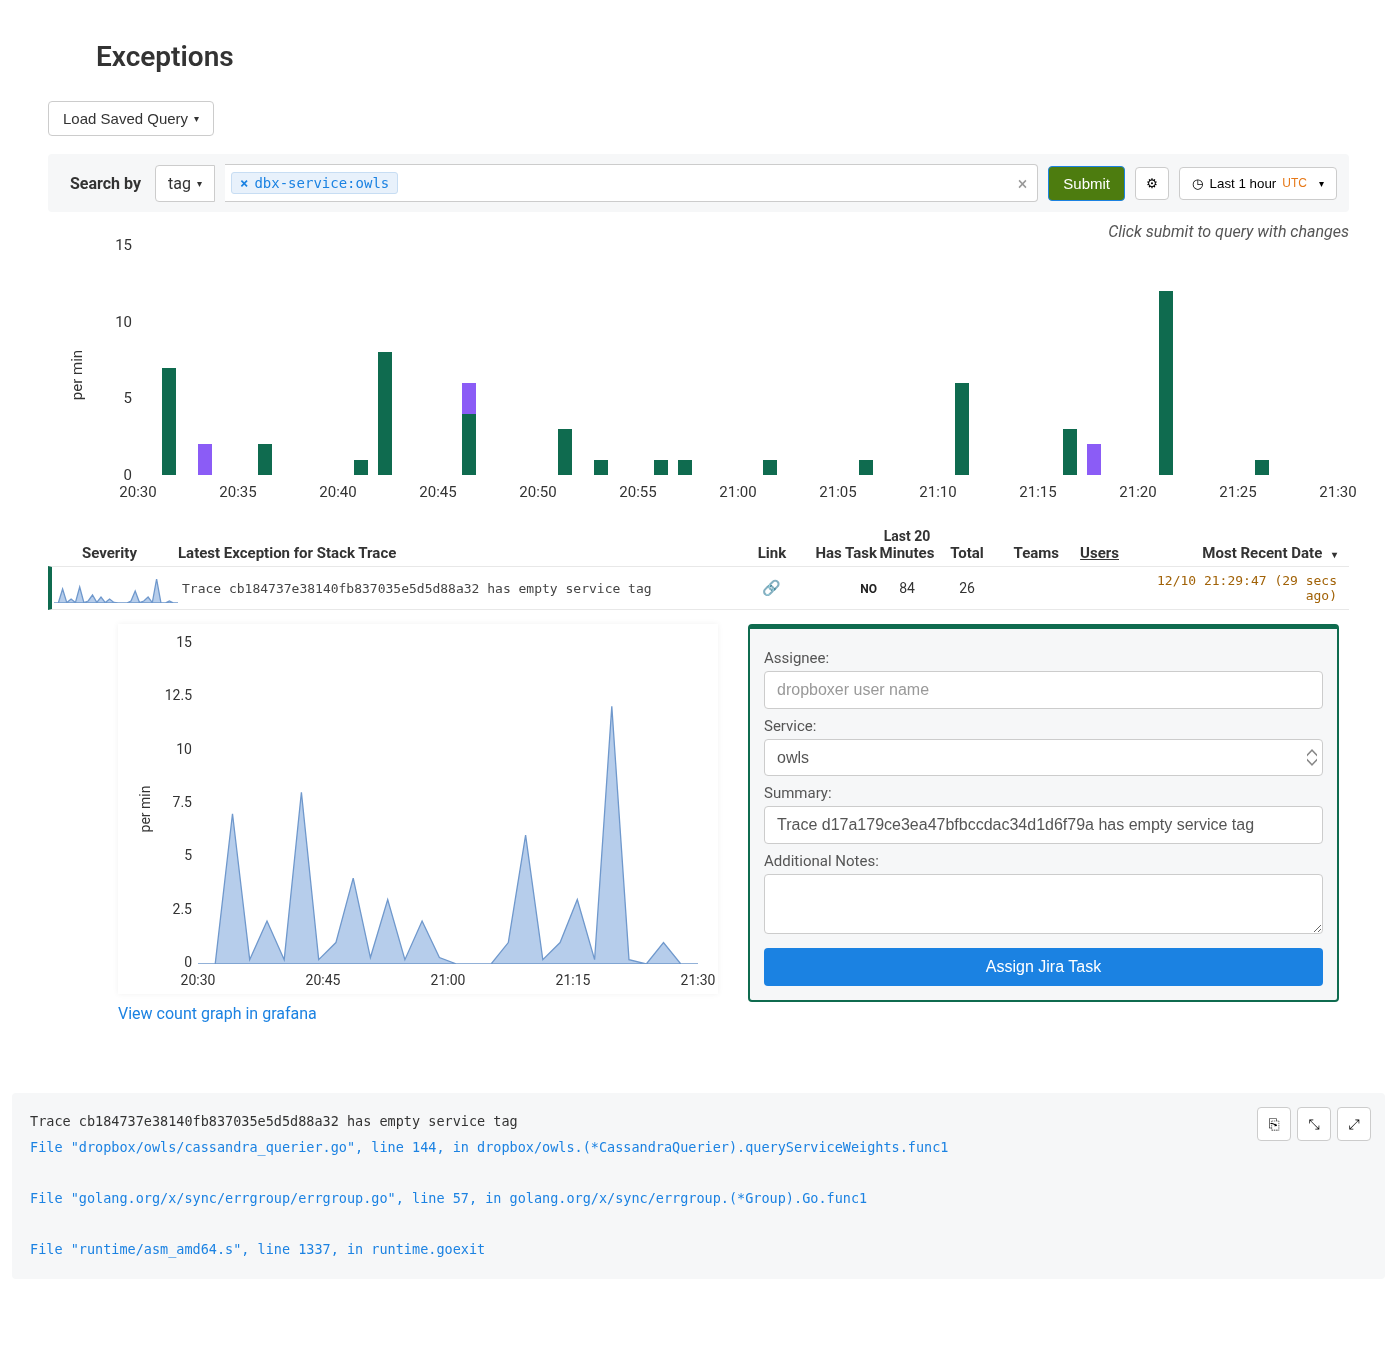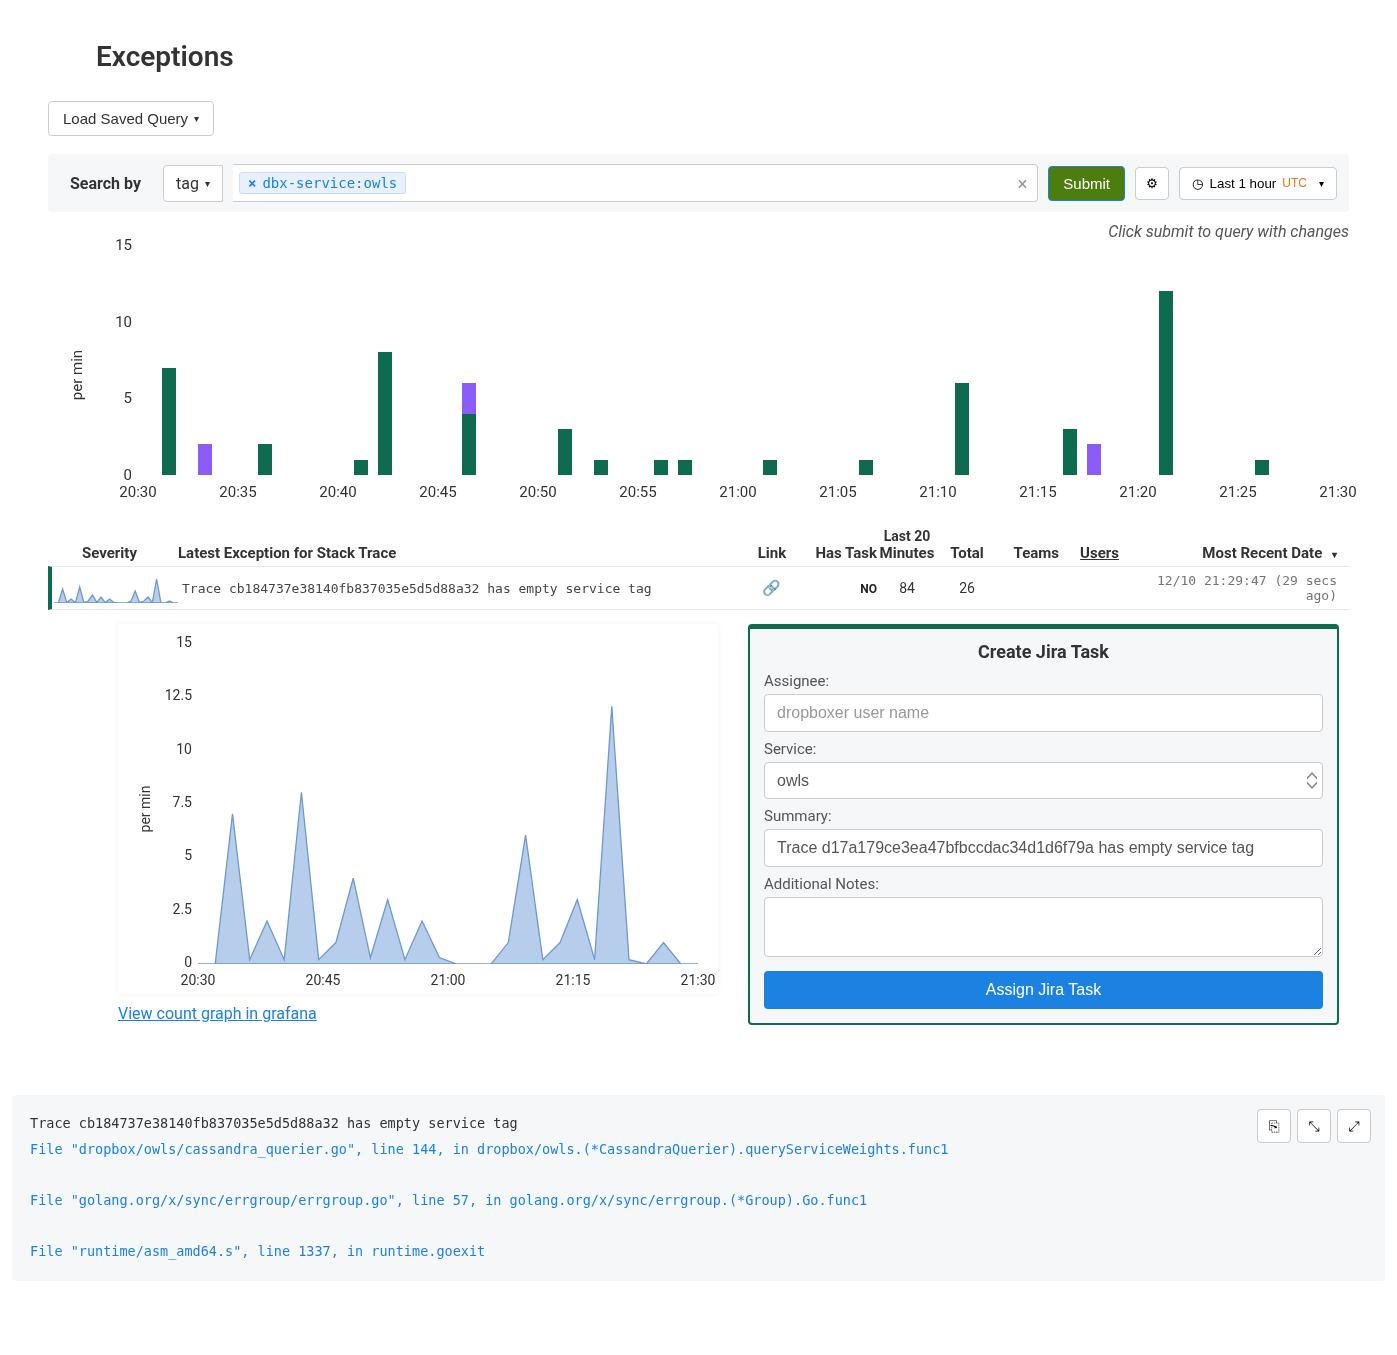--- a/index.html
+++ b/index.html
@@ -3,21 +3,21 @@
 <meta charset="utf-8">
 <style>
 * { box-sizing: border-box; margin: 0; padding: 0; }
 body { font-family: -apple-system, BlinkMacSystemFont, "Segoe UI", Roboto, "Helvetica Neue", Arial, sans-serif; font-size: 16px; color: #333; background: #fff; width: 1397px; }
 .container { padding: 40px 48px; }
 h2 { font-size: 28px; font-weight: 600; margin-bottom: 28px; color: #333; margin-left: 48px; }
 .btn { display: inline-flex; align-items: center; padding: 8px 14px; border: 1px solid #ccc; border-radius: 4px; background: #fff; cursor: pointer; font-size: 15px; color: #333; }
 .btn-primary { background: #4d7c0f; color: #fff; border-color: #1b82e2; }
 .caret { margin-left: 6px; font-size: 10px; }
 .search-row { display: flex; align-items: center; margin-top: 18px; background: #f6f7f8; padding: 10px 12px 10px 22px; border-radius: 4px; gap: 10px; }
-.search-label { font-weight: 700; margin-right: 12px; text-align: center; }
+.search-label { font-weight: 700; margin-right: 4px; text-align: center; }
 .tag-dd { padding: 8px 12px; border: 1px solid #ccc; border-radius: 4px 0 0 4px; background: #fff; cursor: pointer; display: inline-flex; align-items: center; }
 .search-input-wrap { flex: 1; display: flex; align-items: center; border: 1px solid #ccc; border-left: none; border-radius: 0 4px 4px 0; background: #fff; padding: 4px 6px; position: relative; min-height: 38px; }
 .chip { background: #e8f1fb; border: 1px solid #c7ddf3; border-radius: 3px; padding: 2px 8px; display: inline-flex; align-items: center; font-size: 14px; color: #1b82e2; font-family: ui-monospace, Menlo, monospace; }
 .chip .x { color: #1b82e2; margin-right: 6px; cursor: pointer; font-weight: 700; }
 .clear-x { position: absolute; right: 10px; color: #999; cursor: pointer; font-size: 18px; }
 .gear-btn { padding: 8px 10px; border: 1px solid #ccc; border-radius: 4px; background: #fff; cursor: pointer; }
 .time-btn { padding: 8px 12px; border: 1px solid #ccc; border-radius: 4px; background: #fff; cursor: pointer; display: inline-flex; align-items: center; gap: 6px; }
 .tz { color: #e67817; font-size: 12px; }
 .hint { text-align: right; font-style: italic; color: #555; margin-top: 10px; font-size: 16px; }
 
@@ -43,32 +43,32 @@
 .c-users { width: 60px; text-align: right; text-decoration: underline; }
 .c-date { width: 230px; text-align: right; padding-right: 12px; }
 .twoline-top { display: block; font-size: 14px; }
 
 
 .tbl-row { display: flex; align-items: center; background: #fff; border-top: 1px solid #e8e8e8; border-bottom: 1px solid #e8e8e8; font-size: 14px; padding: 6px 0; border-left: 4px solid #0f6b4f; }
 .spark { width: 124px; height: 30px; margin-left: 2px; margin-right: 4px; }
 .tbl-row .mono { font-family: ui-monospace, Menlo, monospace; font-size: 13px; color: #444; }
 .link-icon { color: #1b82e2; font-size: 15px; }
 .no-badge { font-weight: 700; color: #222; font-size: 12px; }
-.date-mono { font-family: ui-monospace, Menlo, monospace; font-size: 13px; color: #737373; }
+.date-mono { font-family: ui-monospace, Menlo, monospace; font-size: 13px; color: #a16207; }
 
 
 .detail { display: flex; gap: 30px; margin-top: 14px; margin-left: 70px; margin-right: 10px; align-items: flex-start; }
 .detail-left { width: 600px; }
 .mini-chart { position: relative; height: 370px; background: #fff; box-shadow: 0 0 6px rgba(0,0,0,0.06); }
 .mini-chart .ylabel { position: absolute; left: 4px; top: 50%; transform: translate(0,-50%) rotate(-90deg); transform-origin: center; font-size: 14px; }
 .mini-chart .plot { position: absolute; left: 80px; right: 20px; top: 18px; bottom: 30px; }
 .mini-chart .ytick { position: absolute; left: 42px; width: 32px; text-align: right; font-size: 14px; transform: translateY(-50%); }
 .mini-chart .xtick { position: absolute; bottom: 6px; font-size: 14px; transform: translateX(-50%); }
 .area-path { fill: #a9c4e8; stroke: #6f98cc; stroke-width: 1.3; fill-opacity: 0.85; }
-.grafana-link { color: #1b82e2; margin-top: 10px; display: inline-block; font-size: 16px; text-decoration: underline; }
+.grafana-link { color: #1b82e2; margin-top: 10px; display: inline-block; font-size: 16px; }
 
 .detail-right { flex: 1; border: 2px solid #0f6b4f; border-top-width: 5px; border-radius: 4px; background: #f6f7f8; padding: 12px 14px 14px; }
 .card-title { text-align: center; font-weight: 700; font-size: 18px; margin-bottom: 10px; color: #333; }
 .form-label { font-size: 15px; color: #555; margin-top: 8px; margin-bottom: 4px; display: block; }
 .form-input, .form-select, .form-textarea { width: 100%; padding: 9px 12px; border: 1px solid #ccc; border-radius: 4px; font-size: 16px; background: #fff; color: #555; }
 .form-input::placeholder { color: #999; }
 .form-select { appearance: none; position: relative; }
 .select-wrap { position: relative; }
 .select-wrap::after { content: ""; position: absolute; right: 6px; top: 8px; bottom: 8px; width: 10px; background: linear-gradient(#888,#888); clip-path: polygon(0 35%, 50% 10%, 100% 35%, 100% 45%, 50% 20%, 0 45%, 0 55%, 50% 80%, 100% 55%, 100% 65%, 50% 90%, 0 65%);}
 .form-textarea { height: 60px; resize: vertical; }
@@ -224,21 +224,20 @@
             <div class="xtick" style="left: 205px;">20:45</div>
             <div class="xtick" style="left: 330px;">21:00</div>
             <div class="xtick" style="left: 455px;">21:15</div>
             <div class="xtick" style="left: 580px;">21:30</div>
           </div>
       </div>
       <a class="grafana-link">View count graph in grafana</a>
     </div>
 
     <div class="detail-right">
-      <div class="card-title">Create Jira Task</div>
       <label class="form-label">Assignee:</label>
       <input class="form-input" placeholder="dropboxer user name" style="">
       <label class="form-label">Service:</label>
       <div class="select-wrap">
         <select class="form-select">
           <option>owls</option>
         </select>
       </div>
       <label class="form-label">Summary:</label>
       <input class="form-input" value="Trace d17a179ce3ea47bfbccdac34d1d6f79a has empty service tag" style="">

